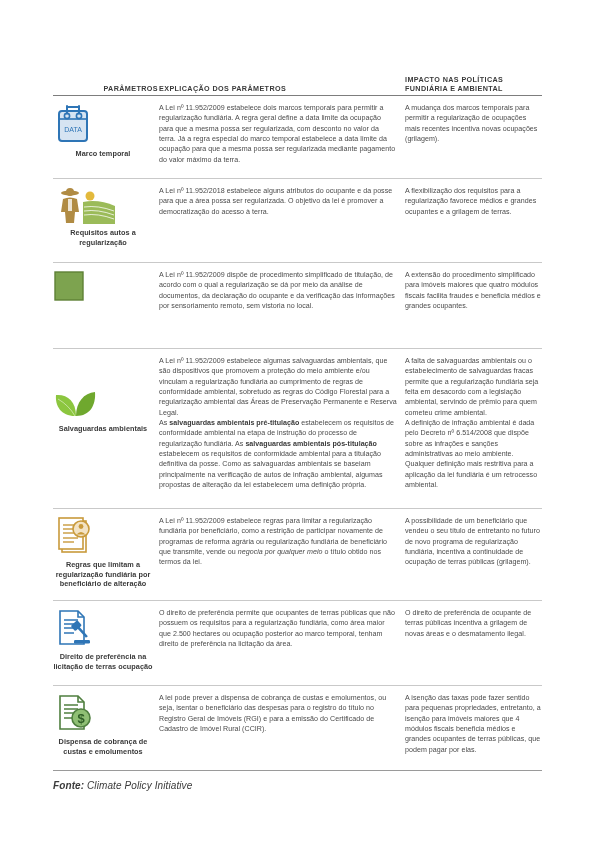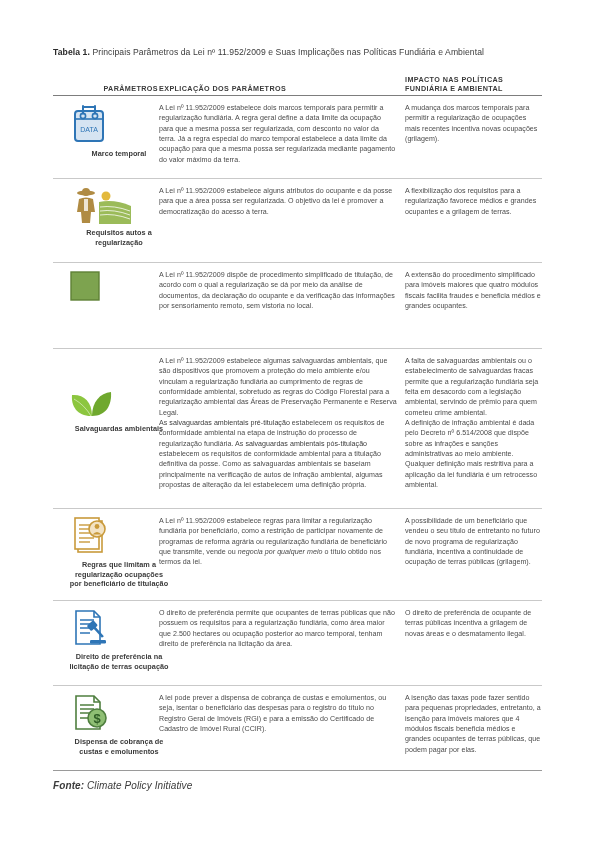--- a/index.html
+++ b/index.html
@@ -69,21 +69,21 @@
   .rule-last { background: #9a9a9a; }
 
   
   .row {
     position: absolute;
     left: 0;
     width: 489px;
   }
   .cell-param {
     position: absolute;
-    left: 16px;
+    left: 0;
     top: 0;
     width: 100px;
     text-align: center;
   }
   .icon-wrap {
     display: block;
     margin: 0 auto;
     line-height: 0;
   }
   .param-label {
@@ -109,21 +109,21 @@
   .cell-impact {
     position: absolute;
     left: 352px;
     top: 0;
     width: 137px;
     font-size: 7.1px;
     line-height: 10.35px;
     color: #4a4a4a;
     letter-spacing: 0.004em;
   }
-  .cell-expl b, .cell-impact b { font-weight: normal; color: #3a3a3a; }
+  .cell-expl b, .cell-impact b { font-weight: bold; color: #3a3a3a; }
 
   
   .source {
     position: absolute;
     left: 0;
     top: 780px;
     font-size: 10px;
     font-style: italic;
     color: #3a3a3a;
     letter-spacing: 0.01em;
@@ -131,23 +131,20 @@
   .source .sb { font-weight: bold; font-style: italic; }
 
   
   svg { display: block; }
 </style>
 </head>
 <body>
 
 <div class="page">
 
-  <div class="table-title">
-    <span class="tnum">Tabela 1.</span><span> Principais Parâmetros da Lei nº 11.952/2009 e Suas Implicações nas Políticas Fundiária e Ambiental</span>
-  </div>
 
   <div class="thead">
     <div class="th th-param">PARÂMETROS</div>
     <div class="th th-impact">
       <span>IMPACTO NAS POLÍTICAS</span><br>
       <span>FUNDIÁRIA E AMBIENTAL</span>
     </div>
     <div class="th th-expl">EXPLICAÇÃO DOS PARÂMETROS</div>
   </div>
   <div class="rule rule-head"></div>
@@ -186,21 +183,21 @@
           <circle cx="37" cy="10" r="4.5" fill="#E3B93C"></circle>
 
           <path d="M30 16 q16 -3 32 4 v18 h-32 z" fill="#9BBB59"></path>
           <path d="M31 21 q14 -2 30 4" stroke="#FFFFFF" stroke-width="1" fill="none" opacity="0.75"></path>
           <path d="M31 25 q14 -2 30 4" stroke="#FFFFFF" stroke-width="1" fill="none" opacity="0.75"></path>
           <path d="M31 29 q14 -2 30 4" stroke="#FFFFFF" stroke-width="1" fill="none" opacity="0.75"></path>
         </svg>
       </span>
       <span class="param-label">Requisitos autos a regularização</span>
     </div>
-    <div class="cell-expl">A Lei nº 11.952/2009 estabelece alguns atributos do ocupante e da posse para que a área possa ser regularizada. O objetivo da lei é promover a democratização do acesso à terra.</div>
+    <div class="cell-expl">A Lei nº 11.952/2018 estabelece alguns atributos do ocupante e da posse para que a área possa ser regularizada. O objetivo da lei é promover a democratização do acesso à terra.</div>
     <div class="cell-impact">A flexibilização dos requisitos para a regularização favorece médios e grandes ocupantes e a grilagem de terras.</div>
   </div>
   <div class="rule rule-row" style="top:262px;"></div>
 
   <div class="row" id="row2" style="top:270px;">
     <div class="cell-param">
       <span class="icon-wrap">
         <svg width="32" height="32" viewBox="0 0 32 32">
           <rect x="2" y="2" width="28" height="28" fill="#7DA34F" stroke="#5E8036" stroke-width="1.4"></rect>
         </svg>
@@ -236,21 +233,21 @@
           <line x1="10" y1="9" x2="25" y2="9" stroke="#C99A3B" stroke-width="1.4"></line>
           <line x1="10" y1="13" x2="25" y2="13" stroke="#C99A3B" stroke-width="1.4"></line>
           <line x1="10" y1="17" x2="25" y2="17" stroke="#C99A3B" stroke-width="1.4"></line>
           <line x1="10" y1="22" x2="25" y2="22" stroke="#C99A3B" stroke-width="1.4"></line>
           <line x1="10" y1="26" x2="21" y2="26" stroke="#C99A3B" stroke-width="1.4"></line>
           <circle cx="28" cy="13" r="8" fill="#F3E3C4" stroke="#C99A3B" stroke-width="1.6"></circle>
           <circle cx="28" cy="10.5" r="2.4" fill="#C99A3B"></circle>
           <path d="M23.5 18.5 q4.5 -5 9 0 z" fill="#C99A3B"></path>
         </svg>
       </span>
-      <span class="param-label">Regras que limitam a regularização ocupações por beneficiário de titulação</span>
+      <span class="param-label">Regras que limitam a regularização fundiária por beneficiário de alteração</span>
     </div>
     <div class="cell-expl">A Lei nº 11.952/2009 estabelece regras para limitar a regularização fundiária por beneficiário, como a restrição de participar novamente de programas de reforma agrária ou regularização fundiária de beneficiário que transmite, vende ou <i>negocia por qualquer meio</i> o título obtido nos termos da lei.</div>
     <div class="cell-impact">A possibilidade de um beneficiário que vendeu o seu título de entretanto no futuro de novo programa de regularização fundiária, incentiva a continuidade de ocupação de terras públicas (grilagem).</div>
   </div>
   <div class="rule rule-row" style="top:600px;"></div>
 
   <div class="row" id="row5" style="top:608px;">
     <div class="cell-param">
       <span class="icon-wrap">
         <svg width="42" height="40" viewBox="0 0 42 40">

